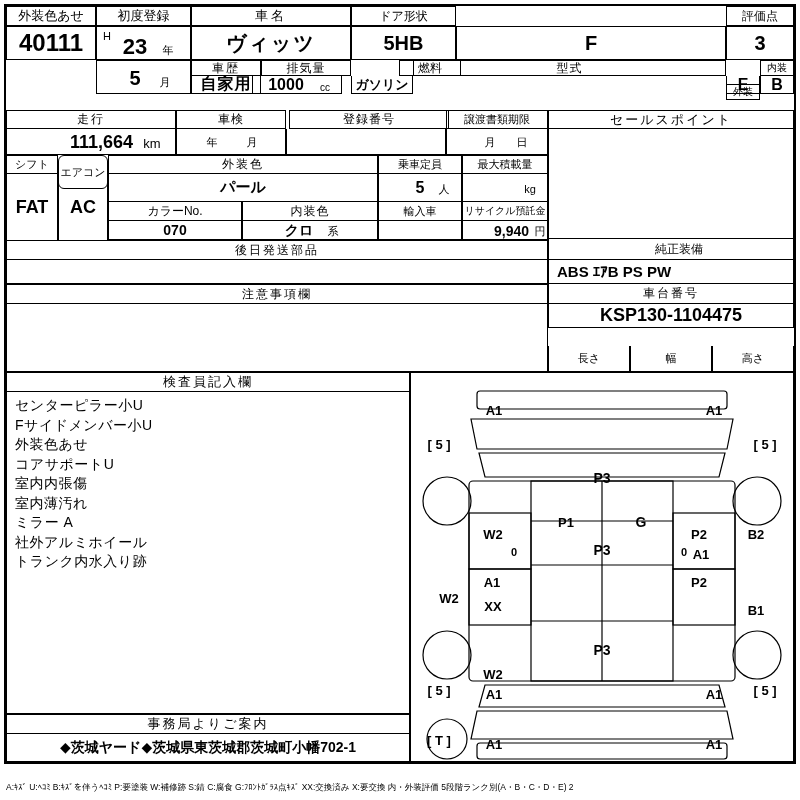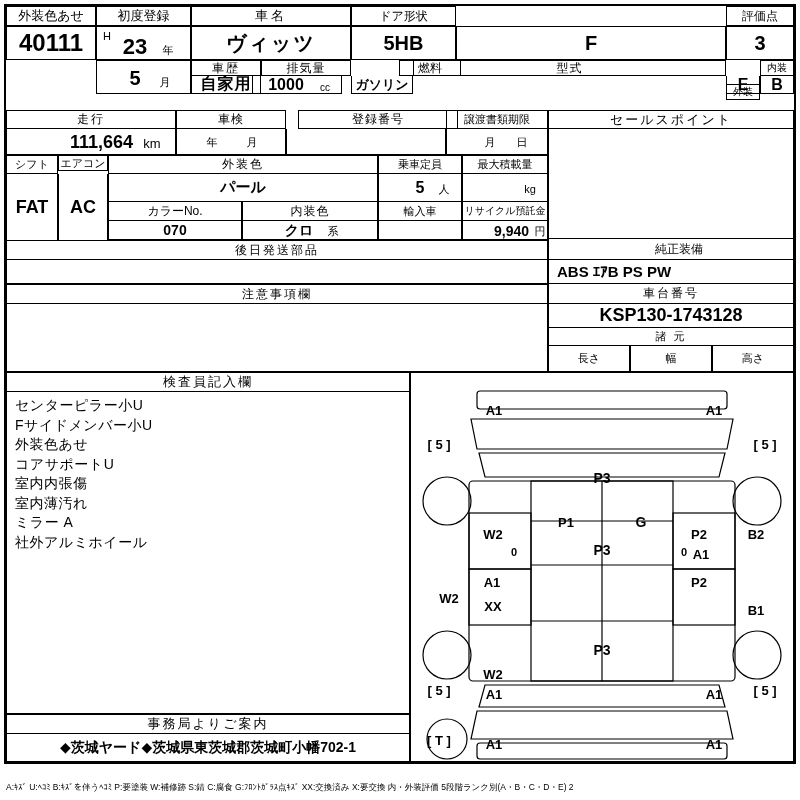--- a/index.html
+++ b/index.html
@@ -88,34 +88,34 @@
     <div class="lbl f18 b rt" style="left:10px;top:2px;width:116px;height:22px;justify-content:flex-end;">111,664</div>
     <div class="lbl f13" style="left:130px;top:6px;width:30px;height:16px;">km</div>
   </div>
 
   <div class="bx lbl f12 sp1 ct" style="left:176px;top:110px;width:110px;height:19px;">車検</div>
   <div class="bx noTop" style="left:176px;top:129px;width:110px;height:26px;">
     <div class="lbl f11" style="left:26px;top:6px;width:18px;height:14px;">年</div>
     <div class="lbl f11" style="left:66px;top:6px;width:18px;height:14px;">月</div>
   </div>
 
-  <div class="bx lbl f12 sp1 ct" style="left:298px;top:110px;width:160px;height:19px;">登録番号</div>
+  <div class="bx lbl f12 sp1 ct" style="left:289px;top:110px;width:160px;height:19px;">登録番号</div>
   <div class="bx noTop" style="left:286px;top:129px;width:160px;height:26px;"></div>
 
   <div class="bx lbl f11 ct" style="left:446px;top:110px;width:102px;height:19px;">譲渡書類期限</div>
   <div class="bx noTop" style="left:446px;top:129px;width:102px;height:26px;">
     <div class="lbl f11" style="left:34px;top:6px;width:18px;height:14px;">月</div>
     <div class="lbl f11" style="left:66px;top:6px;width:18px;height:14px;">日</div>
   </div>
 
   <div class="bx lbl f13 sp2 ct" style="left:548px;top:110px;width:246px;height:19px;">セールスポイント</div>
   <div class="bx noTop" style="left:548px;top:129px;width:246px;height:110px;"></div>
 
   <div class="bx lbl f11 ct" style="left:6px;top:155px;width:52px;height:19px;">シフト</div>
-  <div class="bx lbl f11 ct" style="left:58px;top:155px;width:50px;height:16px;">エアコン</div>
+  <div class="bx lbl f11 ct" style="left:58px;top:155px;width:50px;height:34px;border-radius:6px;">エアコン</div>
   <div class="bx lbl f18 b ct noTop noBot" style="left:6px;top:174px;width:52px;height:66px;">FAT</div>
   <div class="bx lbl f18 b ct noTop noBot" style="left:58px;top:174px;width:50px;height:66px;">AC</div>
 
   <div class="bx lbl f12 sp2 ct" style="left:108px;top:155px;width:270px;height:19px;">外装色</div>
   <div class="bx lbl f15 b ct noTop" style="left:108px;top:174px;width:270px;height:28px;">パール</div>
 
   <div class="bx lbl f11 ct" style="left:378px;top:155px;width:84px;height:19px;">乗車定員</div>
   <div class="bx noTop" style="left:378px;top:174px;width:84px;height:28px;">
     <div class="lbl f16 b" style="left:30px;top:4px;width:22px;height:20px;">5</div>
     <div class="lbl f11" style="left:56px;top:8px;width:18px;height:14px;">人</div>
@@ -147,36 +147,36 @@
   <div class="bx lbl f12 sp2 ct" style="left:6px;top:240px;width:542px;height:20px;">後日発送部品</div>
   <div class="bx noTop" style="left:6px;top:260px;width:542px;height:24px;"></div>
 
   <div class="bx lbl f12 ct noTop" style="left:548px;top:239px;width:246px;height:21px;padding-left:16px;">純正装備</div>
   <div class="bx lbl f15 b lt noTop" style="left:548px;top:260px;width:246px;height:24px;padding-left:8px;">ABS ｴｱB PS PW</div>
 
   <div class="bx lbl f12 sp2 ct" style="left:6px;top:284px;width:542px;height:20px;">注意事項欄</div>
   <div class="bx noTop" style="left:6px;top:304px;width:542px;height:68px;"></div>
 
   <div class="bx lbl f12 sp2 ct noTop" style="left:548px;top:284px;width:246px;height:20px;">車台番号</div>
-  <div class="bx lbl f18 b ct noTop" style="left:548px;top:304px;width:246px;height:24px;">KSP130-1743128</div>
-  <div class="bx lbl f11 sp2 ct noTop" style="left:548px;top:328px;width:246px;height:18px;">諸 元</div>
+  <div class="bx lbl f18 b ct noTop" style="left:548px;top:304px;width:246px;height:24px;">KSP130-1104475</div>
   <div class="bx lbl f11 ct noTop" style="left:548px;top:346px;width:82px;height:26px;">長さ</div>
   <div class="bx lbl f11 ct noTop" style="left:630px;top:346px;width:82px;height:26px;">幅</div>
   <div class="bx lbl f11 ct noTop" style="left:712px;top:346px;width:82px;height:26px;">高さ</div>
 
   <div class="bx lbl f13 sp2 ct" style="left:6px;top:372px;width:404px;height:20px;">検査員記入欄</div>
   <div class="bx noTop" style="left:6px;top:392px;width:404px;height:322px;padding:4px 8px;overflow:hidden;">
     <span class="inspect-line">センターピラー小U</span>
     <span class="inspect-line">Fサイドメンバー小U</span>
     <span class="inspect-line">外装色あせ</span>
     <span class="inspect-line">コアサポートU</span>
     <span class="inspect-line">室内内張傷</span>
     <span class="inspect-line">室内薄汚れ</span>
     <span class="inspect-line">ミラー A</span>
     <span class="inspect-line">社外アルミホイール</span>
+    <span class="inspect-line">トランク内水入り跡</span>
   </div>
 
   <div class="bx lbl f13 sp2 ct" style="left:6px;top:714px;width:404px;height:20px;">事務局よりご案内</div>
   <div class="bx lbl f14 b ct noTop" style="left:6px;top:734px;width:404px;height:28px;">◆茨城ヤード◆茨城県東茨城郡茨城町小幡702-1</div>
 
   <div class="bx" style="left:410px;top:372px;width:384px;height:390px;">
     <svg class="svgwrap" width="382" height="388" viewBox="0 0 382 388" style="left:0;top:0;">
       <g fill="none" stroke="#000" stroke-width="1.2">
 
         <rect x="66" y="18" width="250" height="18" rx="3"></rect>

